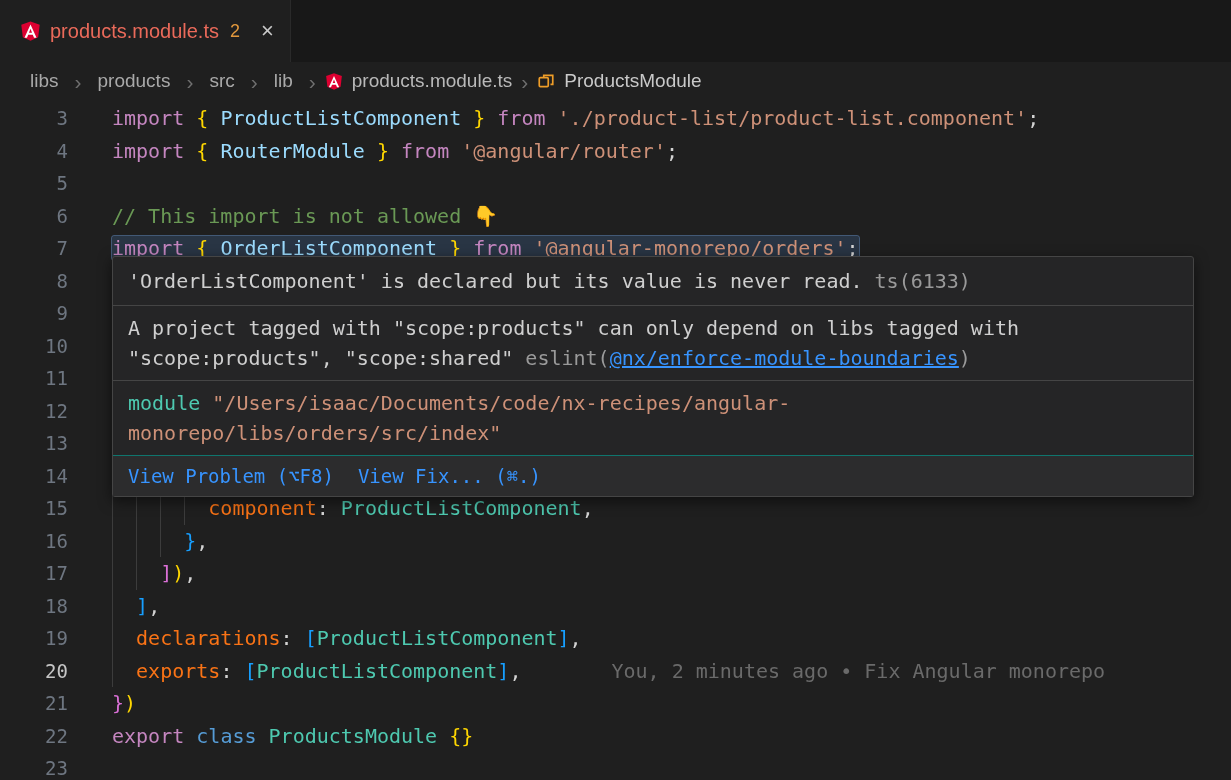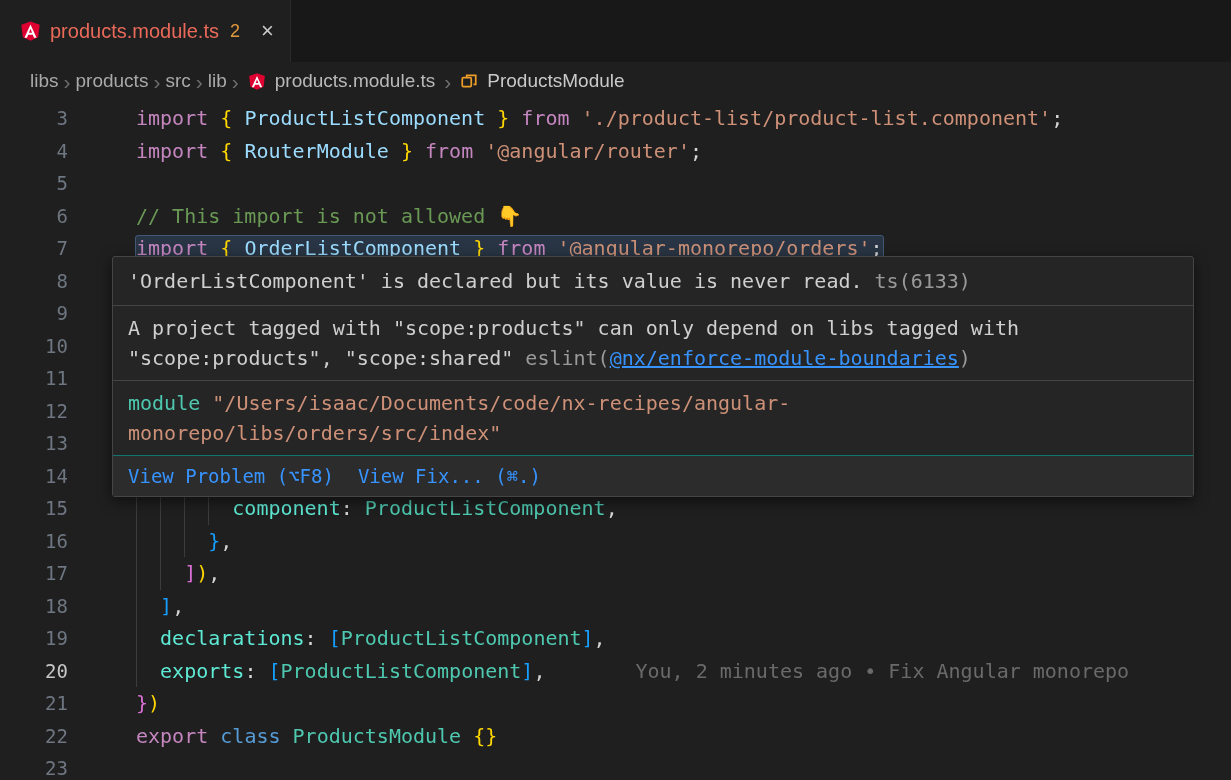--- a/index.html
+++ b/index.html
@@ -20,26 +20,26 @@
   .breadcrumb .symbol{color:#c9c9c9}
   .sep{color:#707070;font-size:21px;line-height:1}
   .icon{display:inline-flex;align-items:center}
 
   
   .editor{position:relative;height:680px;background:#1f1f1f;overflow:hidden;font-family:"DejaVu Sans Mono","Liberation Mono",monospace;font-size:20px}
   #lines{padding-top:2px}
   .line{display:flex;height:32.5px;line-height:32.5px}
   .ln{width:68px;flex:none;text-align:right;font-size:19px;color:#6e7681;user-select:none;cursor:pointer}
   .ln.active{color:#c6c6c6}
-  .code{margin-left:68px;white-space:pre;position:relative;display:block;cursor:text}
+  .code{margin-left:44px;white-space:pre;position:relative;display:block;cursor:text}
   .guide{position:absolute;top:0;bottom:0;width:1px;background:#3c3c3c}
   .tok-kw{color:#c586c0}
   .tok-kw2{color:#569cd6}
   .tok-name{color:#9cdcfe}
-  .tok-prop{color:#5eead4}
+  .tok-prop{color:#f97316}
   .tok-type{color:#4ec9b0}
   .tok-str{color:#ce9178}
   .tok-punct{color:#d4d4d4}
   .tok-cmt{color:#6a9955}
   .tok-bgold{color:#ffd700}
   .tok-bpink{color:#da70d6}
   .tok-bblue{color:#179fff}
   .tok-emoji{color:#f3c12f;font-family:"DejaVu Sans",sans-serif}
   .errline{background:rgba(64,101,145,.33);outline:1px solid rgba(101,147,205,.5);border-radius:2px;
            text-decoration:underline wavy #f14c4c;text-decoration-thickness:1.3px;text-underline-offset:6px;text-decoration-skip-ink:none}
@@ -71,21 +71,21 @@
         </svg>
     </span>
     <span class="tab-title">products.module.ts</span>
     <span class="tab-badge">2</span>
     <span class="tab-close">×</span>
   </div>
   <div class="tabbar-rest"></div>
 </div>
 
 <div class="breadcrumb">
-  <span id="bc-path" style="display:inline-flex;align-items:center;gap:5px">
+  <span id="bc-path" style="display:inline-flex;align-items:center;gap:16px">
       <span class="crumb">libs</span>
       <span class="sep">›</span>
       <span class="crumb">products</span>
       <span class="sep">›</span>
       <span class="crumb">src</span>
       <span class="sep">›</span>
       <span class="crumb">lib</span>
       <span class="sep">›</span>
     </span>
   <span class="icon">

